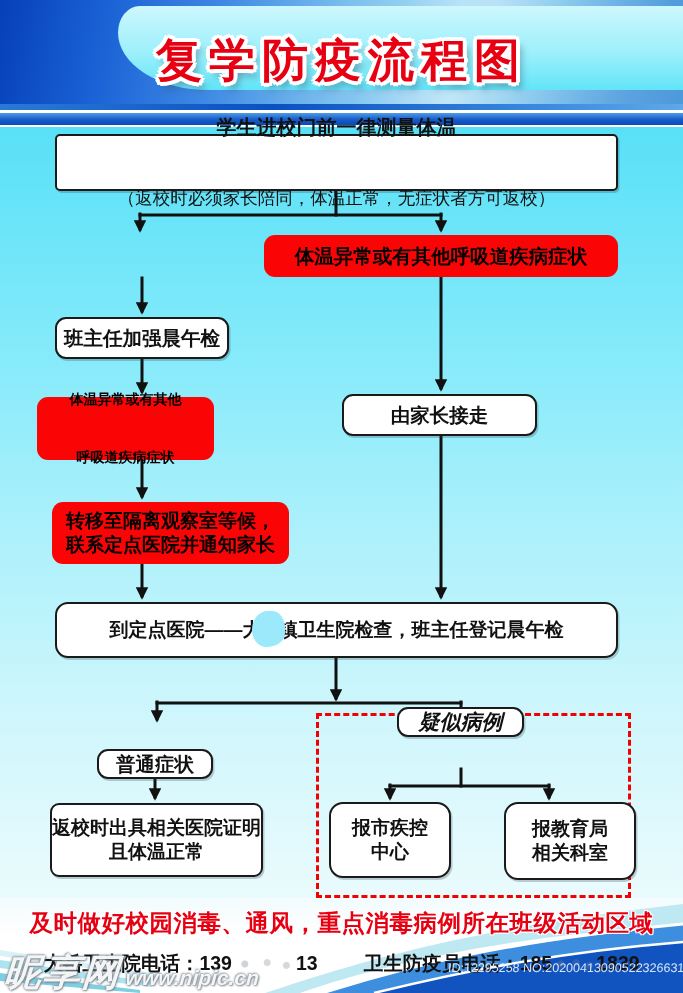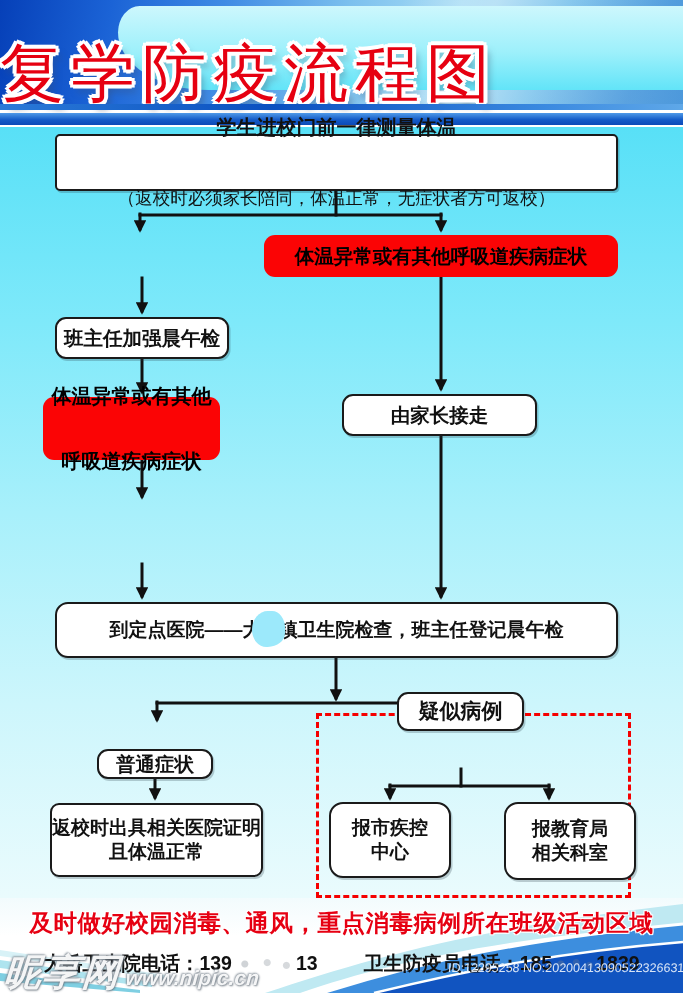--- a/index.html
+++ b/index.html
@@ -9,22 +9,22 @@
     background:#ffffff;
   }
   
   .header{position:absolute;left:0;top:0;width:683px;height:104px;
     background:linear-gradient(100deg,#0640b8 0%,#1b63d6 16%,#3f8ae4 32%,#7cc0ee 50%,#a9ddf5 66%,#82c4ec 84%,#5caae2 100%);}
   .header-streak{position:absolute;left:0;top:0;width:683px;height:104px;
     background:linear-gradient(115deg,rgba(255,255,255,0) 55%,rgba(255,255,255,.28) 68%,rgba(255,255,255,0) 78%,rgba(30,100,200,.25) 92%);}
   .header-panel{position:absolute;left:118px;top:6px;right:0;bottom:14px;
     background:linear-gradient(180deg,#cdf7fd 0%,#9df0fb 55%,#62e4f8 100%);
     border-top-left-radius:36px 44px;border-bottom-left-radius:150px 95px;}
-  .poster-title{position:absolute;left:0;top:30px;width:683px;text-align:left;
-    font-size:64px;font-weight:400;letter-spacing:7px;color:#e60011;
+  .poster-title{position:absolute;left:0;top:30px;width:683px;text-align:center;
+    font-size:46px;font-weight:700;letter-spacing:7px;color:#e60011;
     text-shadow:
       -3px -3px 0 #fff,3px -3px 0 #fff,-3px 3px 0 #fff,3px 3px 0 #fff,
       -4px 0 0 #fff,4px 0 0 #fff,0 -4px 0 #fff,0 4px 0 #fff,
       5px 7px 7px rgba(60,80,110,.55);}
   .stripe-thin{position:absolute;left:0;top:104px;width:683px;height:6px;
     background:linear-gradient(90deg,#2a7ad8,#0b50c0 40%,#3b8ae0 80%,#5fa8e8);}
   .stripe-thick{position:absolute;left:0;top:113px;width:683px;height:12px;
     background:linear-gradient(180deg,#4f9ae8 0%,#155cc8 55%,#0b4ab8 100%);}
   
   .flow-bg{position:absolute;left:0;top:127px;width:683px;height:771px;
@@ -114,37 +114,41 @@
   <div class="fbox" style="left:55px;top:134px;width:563px;height:57px;border-radius:5px;gap:48px;">
     <div class="bold">学生进校门前一律测量体温</div>
     <div class="t18">（返校时必须家长陪同，体温正常，无症状者方可返校）</div>
   </div>
 
 
   <div class="fbox red t20" style="left:264px;top:235px;width:354px;height:42px;">体温异常或有其他呼吸道疾病症状</div>
 
   <div class="fbox t20" style="left:55px;top:317px;width:174px;height:42px;">班主任加强晨午检</div>
 
-  <div class="fbox red" style="left:43px;top:397px;width:177px;height:63px;font-size:20px;gap:40px;">
+  <div class="fbox red" style="left:37px;top:397px;width:177px;height:63px;font-size:14px;gap:40px;">
     <div>体温异常或有其他</div>
     <div>呼吸道疾病症状</div>
   </div>
 
+  <div class="fbox red" style="left:52px;top:502px;width:237px;height:62px;font-size:19px;">
+    <div>转移至隔离观察室等候，</div>
+    <div>联系定点医院并通知家长</div>
+  </div>
 
   <div class="fbox t20" style="left:342px;top:394px;width:195px;height:42px;">由家长接走</div>
 
   <div class="fbox t19" style="left:55px;top:602px;width:563px;height:56px;border-radius:13px;flex-direction:row;">
     <span>到定点医院——大</span>
       <span class="censor-blob"></span>
       <span>镇卫生院检查，班主任登记晨午检</span>
   </div>
 
   <div class="fbox t20" style="left:97px;top:749px;width:116px;height:30px;">普通症状</div>
 
-  <div class="fbox" style="left:397px;top:692px;width:127px;height:39px;font-size:21px;font-weight:800;">疑似病例</div>
+  <div class="fbox" style="left:397px;top:707px;width:127px;height:30px;font-size:21px;font-weight:800;font-style:italic;">疑似病例</div>
 
   <div class="fbox t19" style="left:50px;top:803px;width:213px;height:74px;border-radius:9px;">
     <div>返校时出具相关医院证明</div>
     <div>且体温正常</div>
   </div>
 
   <div class="fbox t19" style="left:329px;top:802px;width:122px;height:76px;border-radius:14px;">
     <div>报市疾控</div>
     <div>中心</div>
   </div>

